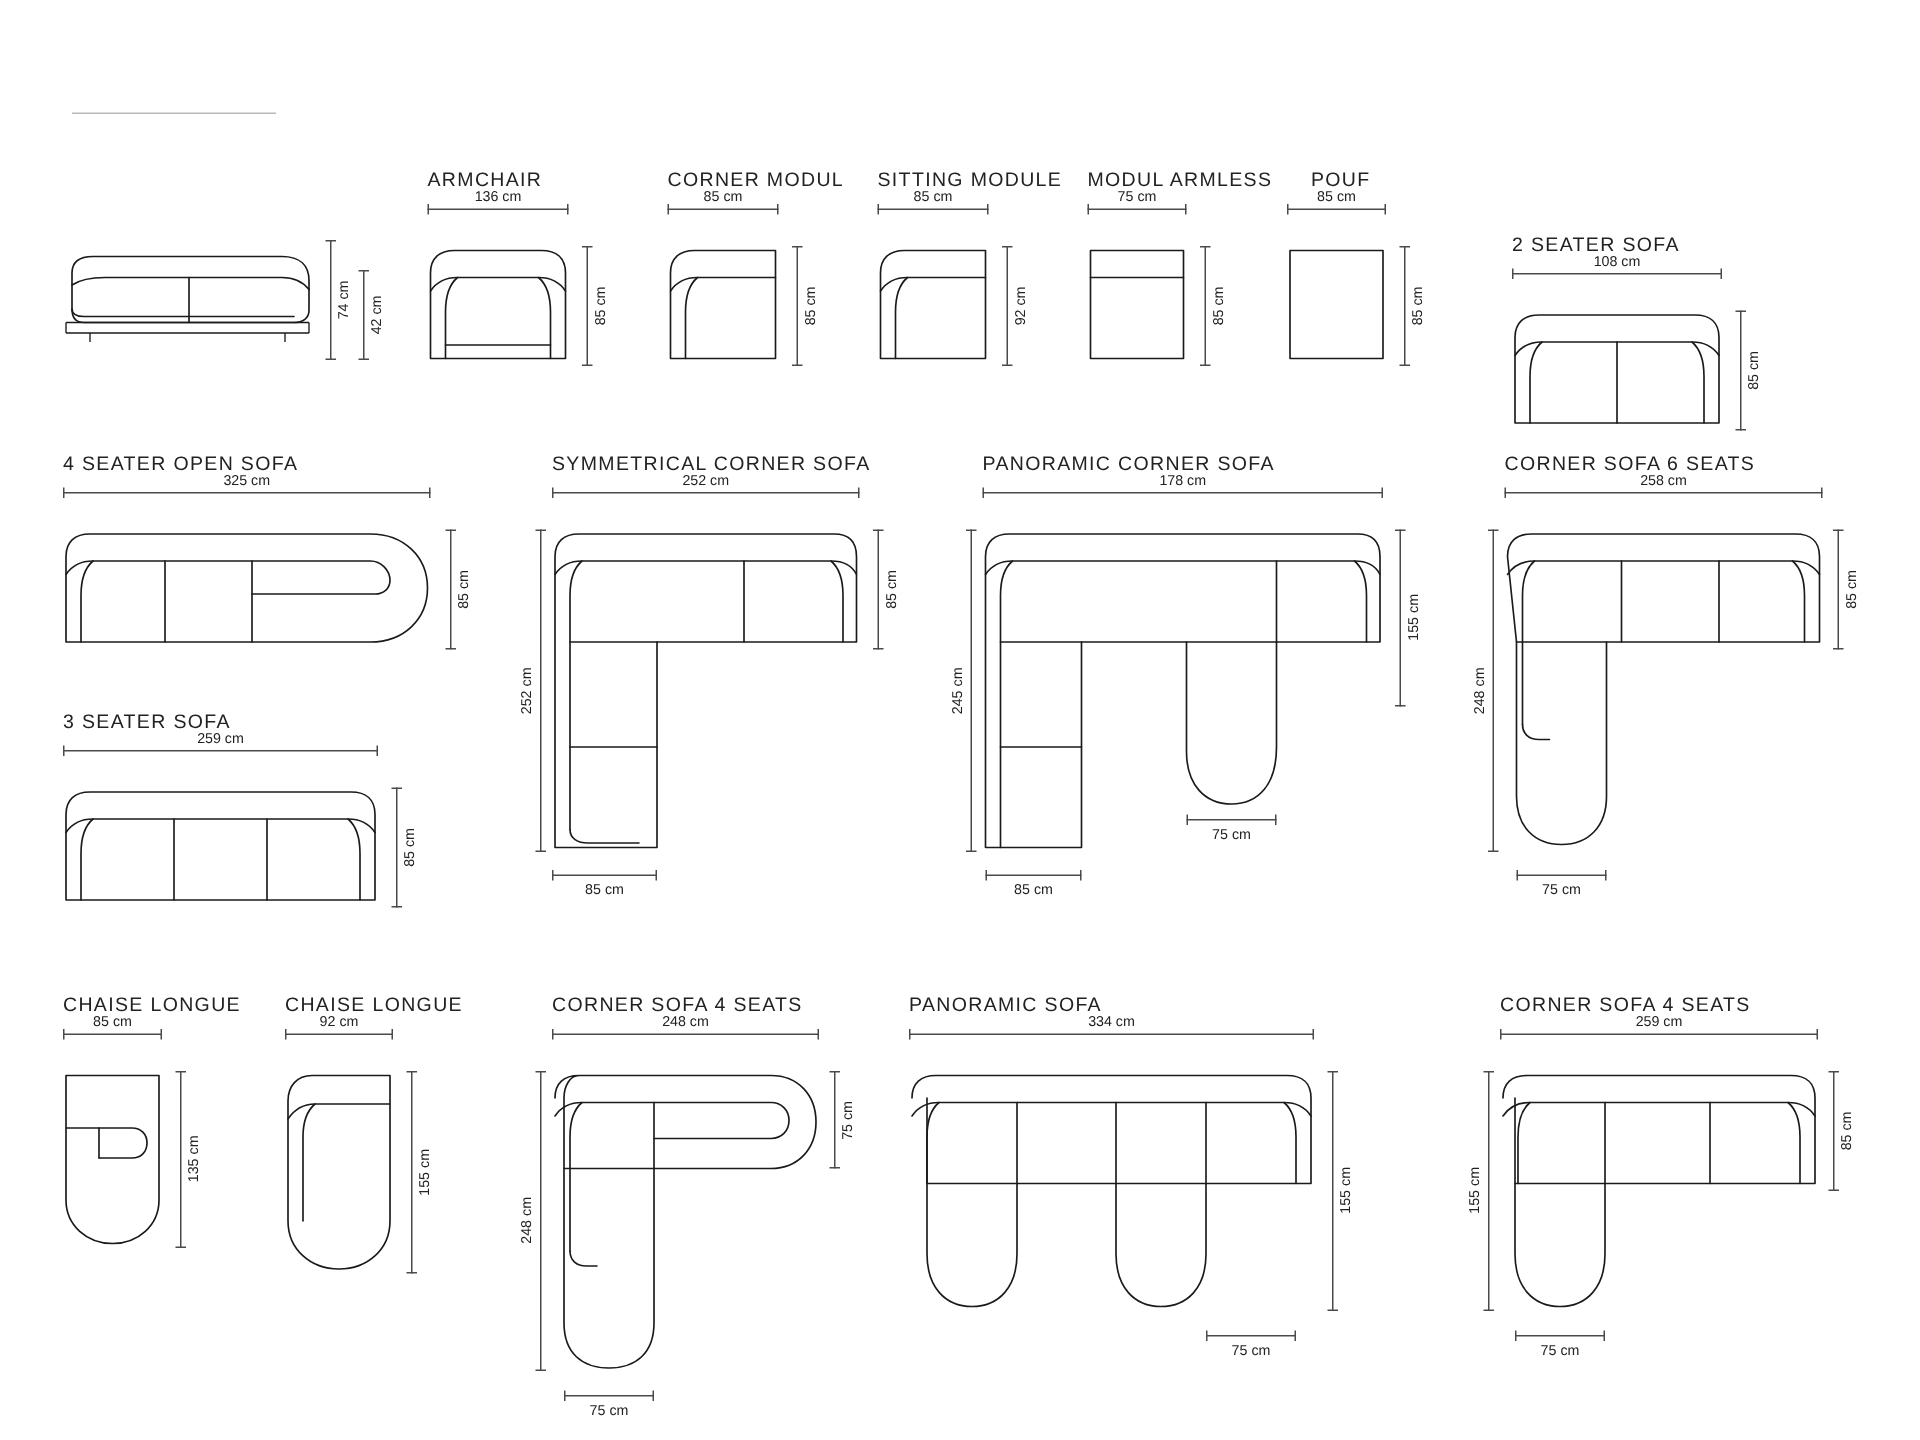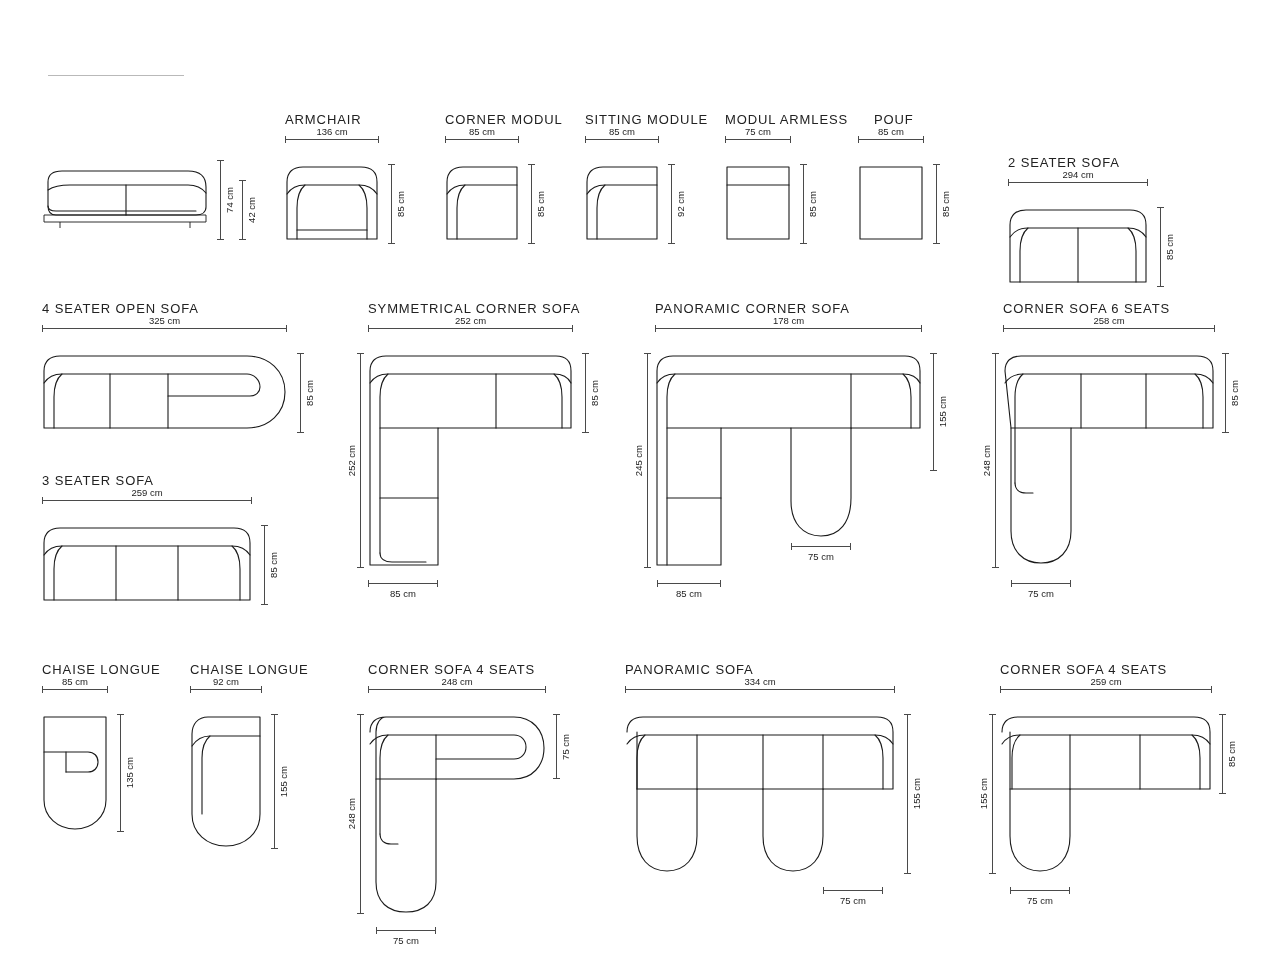--- a/index.html
+++ b/index.html
@@ -232,21 +232,21 @@
     </svg>
     <div class="dim-v" style="left:78px; top:52px; height:80px;">
       <div class="dim-bar"></div>
       <div class="dim-text">85 cm</div>
     </div>
   </div>
 
   <div class="item" style="left:1008px; top:112px;margin-top:43px;">
     <div class="item-label">2 SEATER SOFA</div>
     <div class="dim-h" style="left:0px; top:14px; width:140px;">
-      <div class="dim-text">294 cm</div>
+      <div class="dim-text">108 cm</div>
       <div class="dim-bar"></div>
     </div>
     <svg width="140" height="80" viewBox="0 0 140 80" style="position:absolute; left:0; top:52px;">
       <path class="ln" d="M2,18 C2,8 8,3 18,3 L122,3 C132,3 138,8 138,18 L138,75 L2,75 Z"></path>
       <path class="ln" d="M2,30 C6,24 12,21 20,21 L120,21 C128,21 134,24 138,30"></path>
       <path class="ln" d="M20,21 C14,26 12,34 12,44 L12,75"></path>
       <path class="ln" d="M120,21 C126,26 128,34 128,44 L128,75"></path>
       <path class="ln" d="M70,21 L70,75"></path>
     </svg>
     <div class="dim-v" style="left:152px; top:52px; height:80px;">
@@ -443,21 +443,21 @@
     <div class="dim-v left" style="left:-22px; top:52px; height:200px;">
       <div class="dim-bar"></div>
       <div class="dim-text">248 cm</div>
     </div>
     <div class="dim-h" style="left:8px; top:268px; width:60px;">
       <div class="dim-bar"></div>
       <div class="dim-text" style="margin-bottom:0; margin-top:4px;">75 cm</div>
     </div>
   </div>
 
-  <div class="item" style="left:625px; top:662px;">
+  <div class="item" style="left:606px; top:662px;">
     <div class="item-label">PANORAMIC SOFA</div>
     <div class="dim-h" style="left:0px; top:14px; width:270px;text-align:right;">
       <div class="dim-text">334 cm</div>
       <div class="dim-bar"></div>
     </div>
     <svg width="270" height="160" viewBox="0 0 270 160" style="position:absolute; left:0; top:52px;">
       <path class="ln" d="M2,18 C2,8 8,3 18,3 L252,3 C262,3 268,8 268,18 L268,75 L198,75 L198,122 C198,144 186,157 168,157 C150,157 138,144 138,122 L138,75 L72,75 L72,122 C72,144 60,157 42,157 C24,157 12,144 12,122 L12,18"></path>
       <path class="ln" d="M2,30 C6,24 12,21 20,21 L250,21 C258,21 264,24 268,30"></path>
       <path class="ln" d="M20,21 C14,26 12,34 12,44 L12,75"></path>
       <path class="ln" d="M250,21 C256,26 258,34 258,44 L258,75"></path>

